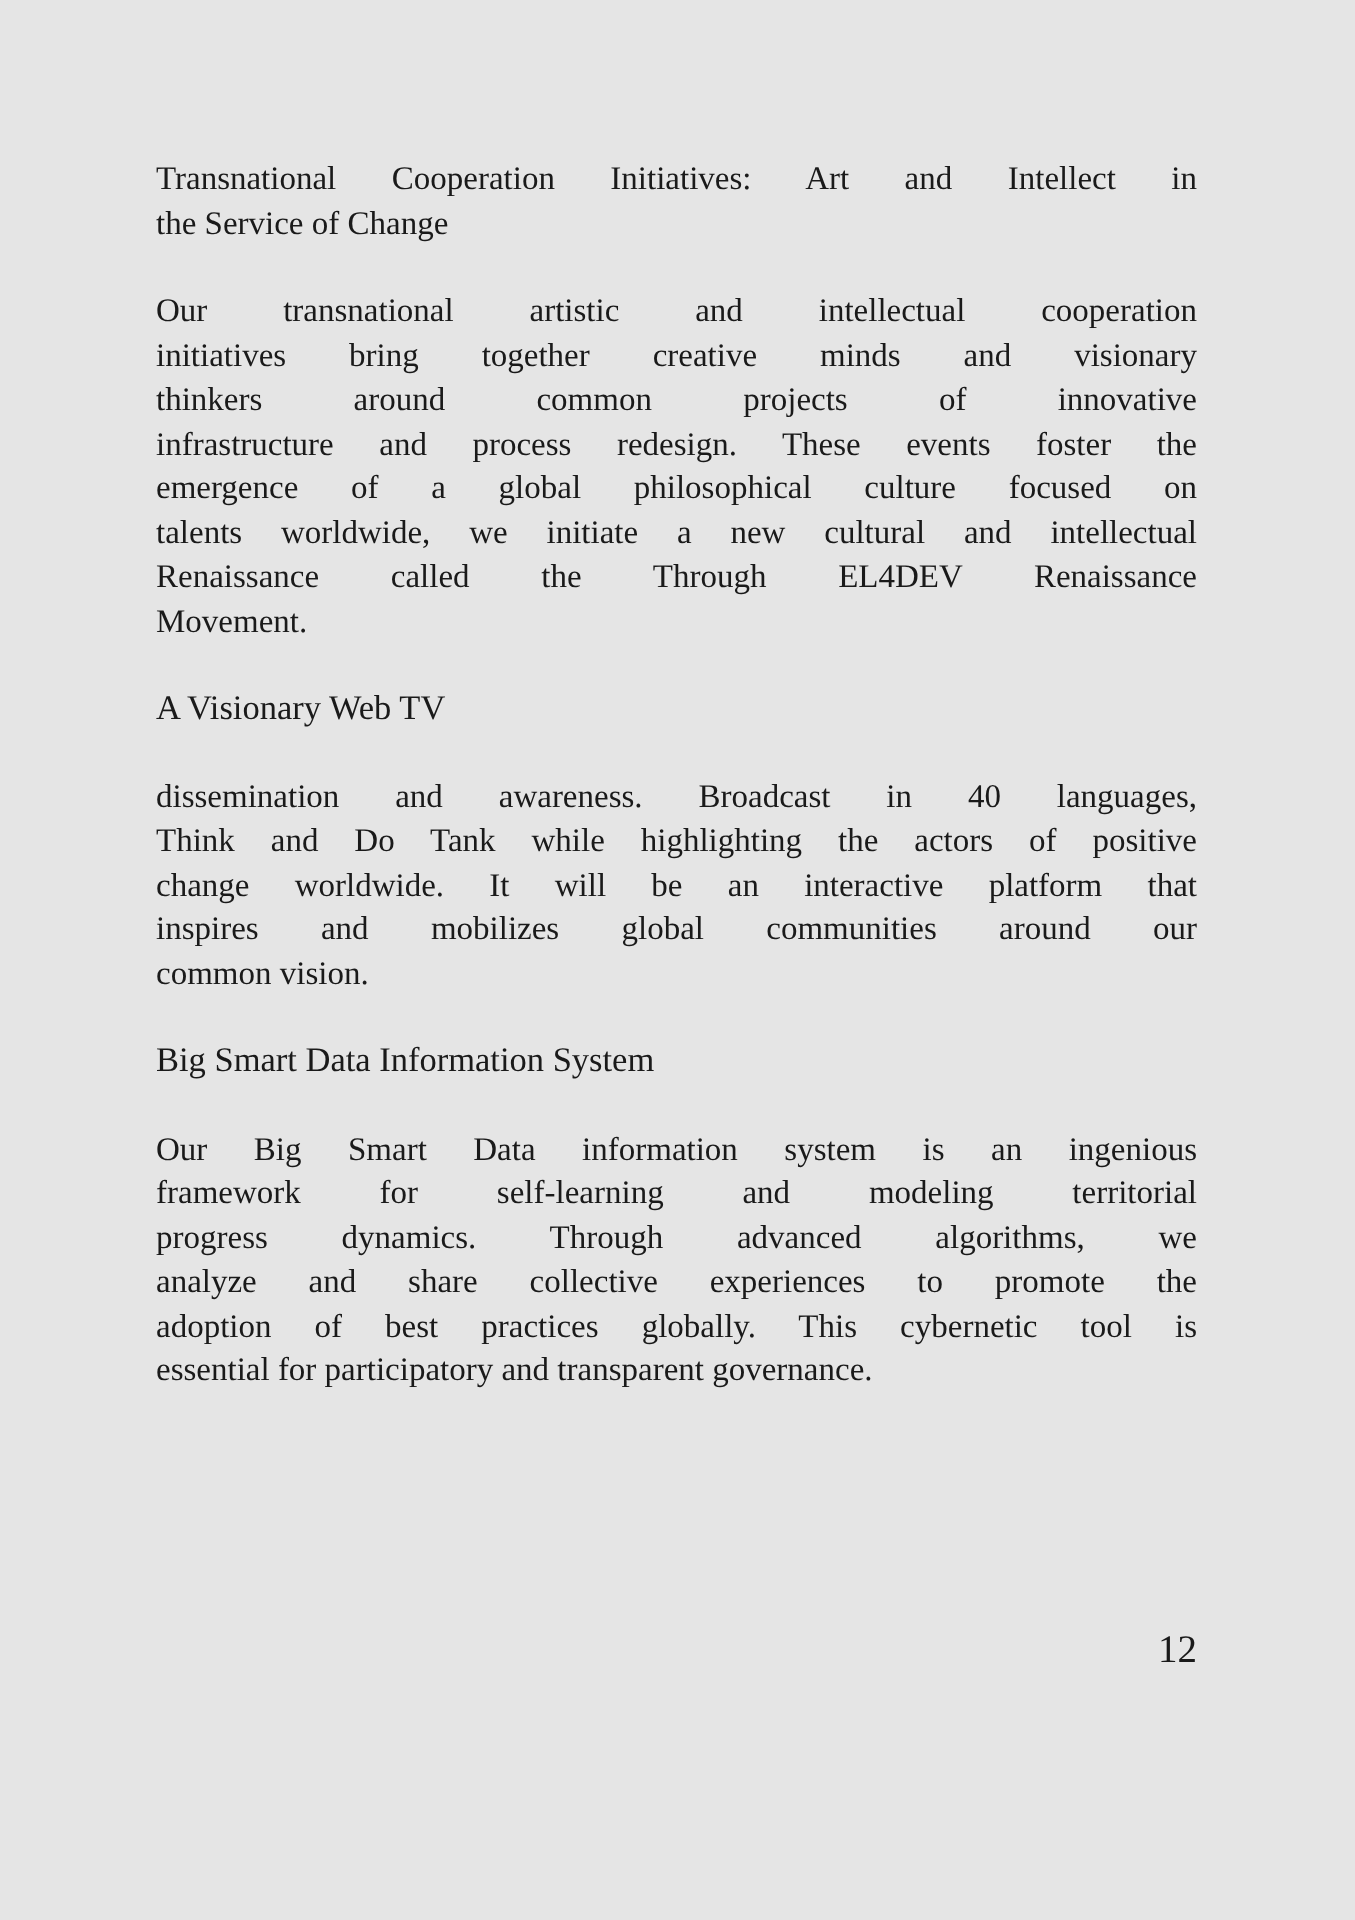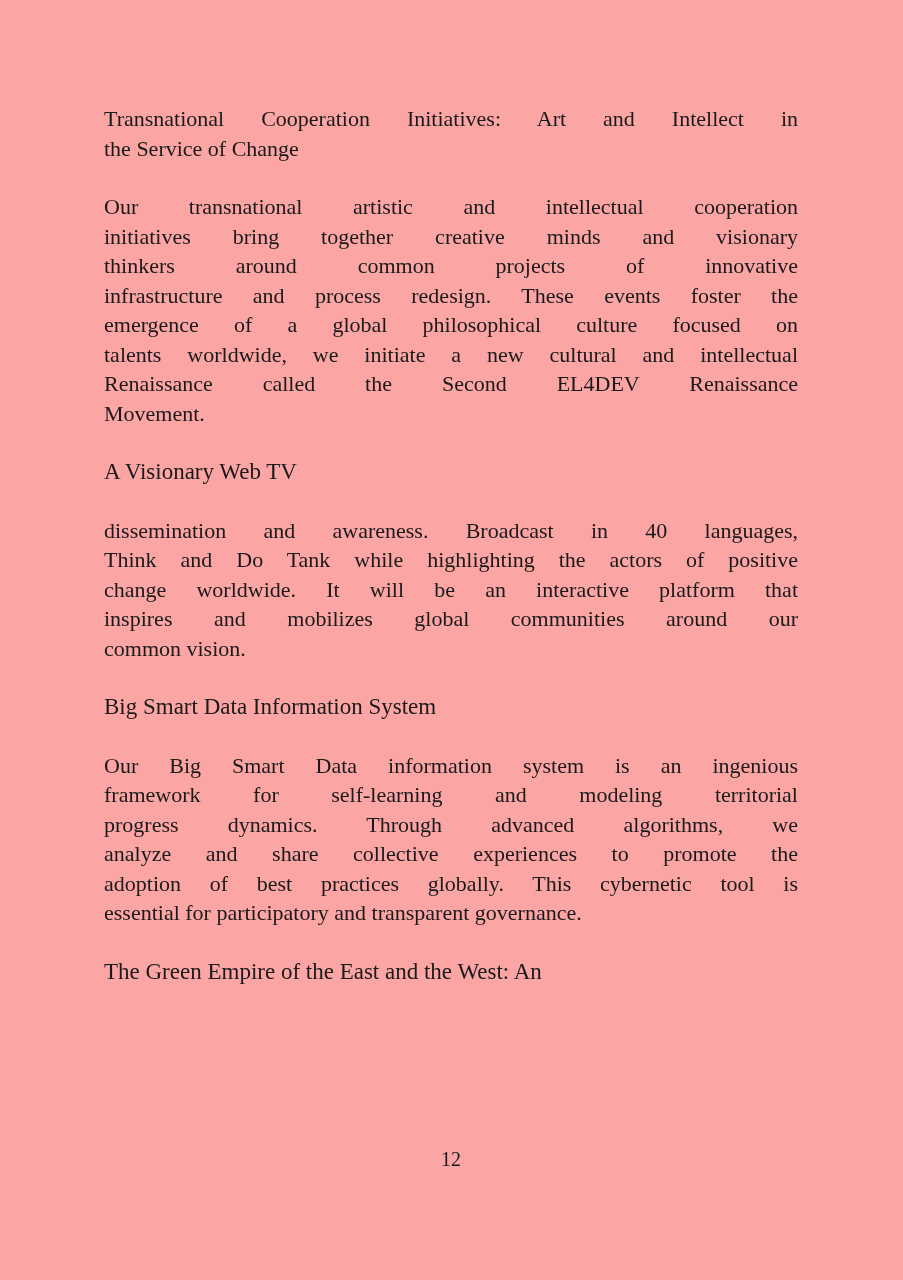--- a/index.html
+++ b/index.html
@@ -4,21 +4,21 @@
 <style>
   html, body {
     margin: 0;
     padding: 0;
     background: #ffffff;
   }
   .page {
     position: relative;
     width: 903px;
     height: 1280px;
-    background: #fca5a5;
+    background: #e5e5e5;
     color: #1a1a1a;
     font-family: "Liberation Serif", "DejaVu Serif", serif;
     overflow: hidden;
   }
   .content {
     position: absolute;
     left: 104px;
     top: 104px;
     width: 694px;
   }
@@ -37,23 +37,23 @@
     text-align: justify;
     text-align-last: justify;
   }
   .block .jline:last-child {
     text-align-last: left;
   }
   .page-number {
     position: absolute;
     left: 104px;
     width: 694px;
-    top: 1146px;
-    text-align: center;
-    font-size: 20px;
+    top: 1087px;
+    text-align: right;
+    font-size: 26px;
     line-height: 26px;
   }
 </style>
 </head>
 <body>
 
 <div class="page">
   <div class="content">
 
     <div class="block heading-regular">
@@ -61,21 +61,21 @@
         <div class="jline">the Service of Change</div>
       </div>
 
     <div class="block paragraph">
         <div class="jline">Our transnational artistic and intellectual cooperation</div>
         <div class="jline">initiatives bring together creative minds and visionary</div>
         <div class="jline">thinkers around common projects of innovative</div>
         <div class="jline">infrastructure and process redesign. These events foster the</div>
         <div class="jline">emergence of a global philosophical culture focused on</div>
         <div class="jline">talents worldwide, we initiate a new cultural and intellectual</div>
-        <div class="jline">Renaissance called the Second EL4DEV Renaissance</div>
+        <div class="jline">Renaissance called the Through EL4DEV Renaissance</div>
         <div class="jline">Movement.</div>
       </div>
 
     <div class="block heading-bold">
         <div class="jline">A Visionary Web TV</div>
       </div>
 
     <div class="block paragraph">
         <div class="jline">dissemination and awareness. Broadcast in 40 languages,</div>
         <div class="jline">Think and Do Tank while highlighting the actors of positive</div>
@@ -91,19 +91,18 @@
     <div class="block paragraph">
         <div class="jline">Our Big Smart Data information system is an ingenious</div>
         <div class="jline">framework for self-learning and modeling territorial</div>
         <div class="jline">progress dynamics. Through advanced algorithms, we</div>
         <div class="jline">analyze and share collective experiences to promote the</div>
         <div class="jline">adoption of best practices globally. This cybernetic tool is</div>
         <div class="jline">essential for participatory and transparent governance.</div>
       </div>
 
     <div class="block heading-bold">
-        <div class="jline">The Green Empire of the East and the West: An</div>
       </div>
 
   </div>
 
   <div class="page-number">12</div>
 </div>
 
 </body></html>

